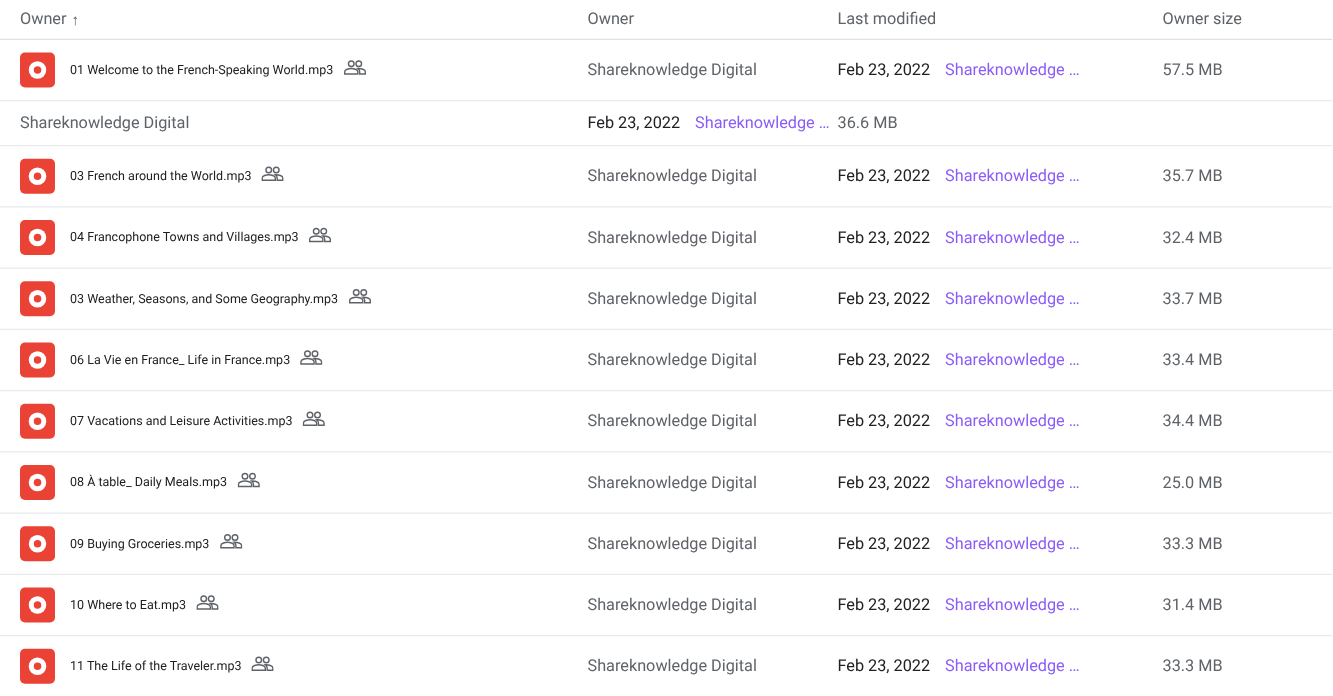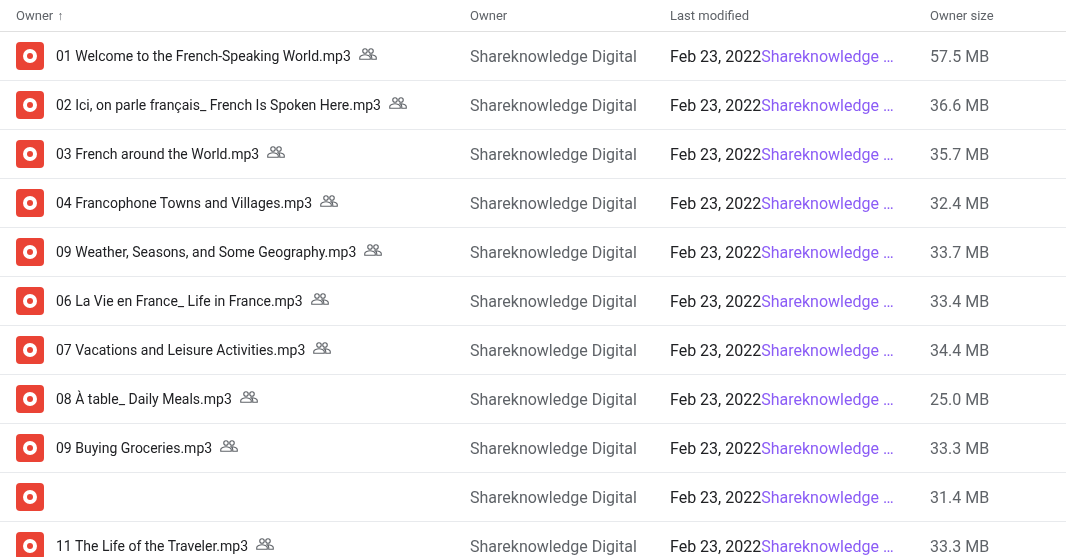--- a/index.html
+++ b/index.html
@@ -81,39 +81,39 @@
       height: 6px;
       border-radius: 50%;
       background: #ea4335;
     }
 
     .file-name-text {
       display: flex;
       align-items: center;
       gap: 8px;
       color: #202124;
-      font-size: 14px;
+      font-size: 10px;
     }
 
     .shared-icon {
       color: #5f6368;
       font-size: 16px;
     }
 
     .owner-cell,
     .modified-cell,
     .size-cell {
       color: #5f6368;
-      font-size: 16px;
+      font-size: 13px;
     }
 
     .modified-cell {
       display: flex;
       align-items: center;
-      gap: 0;
+      gap: 12px;
     }
 
     .modified-date {
       color: #202124;
     }
 
     .modified-owner {
       color: #8b5cf6;
     }
   </style>
@@ -149,35 +149,20 @@
         </div>
       </div>
       <div class="owner-cell">Shareknowledge Digital</div>
       <div class="modified-cell">
         <span class="modified-date">Feb 23, 2022</span>
         <span class="modified-owner">Shareknowledge …</span>
       </div>
       <div class="size-cell">57.5 MB</div>
     </div>
       <div class="file-row">
-      <div class="file-name-cell">
-        <div class="file-icon">
-          <div class="file-icon-inner">
-            <div class="file-icon-dot"></div>
-          </div>
-        </div>
-        <div class="file-name-text">
-          <span>02 Ici, on parle français_ French Is Spoken Here.mp3</span>
-          <span class="shared-icon" title="Shared">
-            <svg width="18" height="18" viewBox="0 0 24 24" fill="none" stroke="#5f6368" stroke-width="1.5">
-              <path d="M16 11c1.66 0 2.99-1.34 2.99-3S17.66 5 16 5c-1.66 0-3 1.34-3 3s1.34 3 3 3zm-8 0c1.66 0 2.99-1.34 2.99-3S9.66 5 8 5C6.34 5 5 6.34 5 8s1.34 3 3 3zm0 2c-2.33 0-7 1.17-7 3.5V19h14v-2.5c0-2.33-4.67-3.5-7-3.5zm8 0c-.29 0-.62.02-.97.05 1.16.84 1.97 1.97 1.97 3.45V19h6v-2.5c0-2.33-4.67-3.5-7-3.5z"></path>
-            </svg>
-          </span>
-        </div>
-      </div>
       <div class="owner-cell">Shareknowledge Digital</div>
       <div class="modified-cell">
         <span class="modified-date">Feb 23, 2022</span>
         <span class="modified-owner">Shareknowledge …</span>
       </div>
       <div class="size-cell">36.6 MB</div>
     </div>
       <div class="file-row">
       <div class="file-name-cell">
         <div class="file-icon">
@@ -225,21 +210,21 @@
       <div class="size-cell">32.4 MB</div>
     </div>
       <div class="file-row">
       <div class="file-name-cell">
         <div class="file-icon">
           <div class="file-icon-inner">
             <div class="file-icon-dot"></div>
           </div>
         </div>
         <div class="file-name-text">
-          <span>09 Weather, Seasons, and Some Geography.mp3</span>
+          <span>03 Weather, Seasons, and Some Geography.mp3</span>
           <span class="shared-icon" title="Shared">
             <svg width="18" height="18" viewBox="0 0 24 24" fill="none" stroke="#5f6368" stroke-width="1.5">
               <path d="M16 11c1.66 0 2.99-1.34 2.99-3S17.66 5 16 5c-1.66 0-3 1.34-3 3s1.34 3 3 3zm-8 0c1.66 0 2.99-1.34 2.99-3S9.66 5 8 5C6.34 5 5 6.34 5 8s1.34 3 3 3zm0 2c-2.33 0-7 1.17-7 3.5V19h14v-2.5c0-2.33-4.67-3.5-7-3.5zm8 0c-.29 0-.62.02-.97.05 1.16.84 1.97 1.97 1.97 3.45V19h6v-2.5c0-2.33-4.67-3.5-7-3.5z"></path>
             </svg>
           </span>
         </div>
       </div>
       <div class="owner-cell">Shareknowledge Digital</div>
       <div class="modified-cell">
         <span class="modified-date">Feb 23, 2022</span>
@@ -339,20 +324,28 @@
       </div>
       <div class="size-cell">33.3 MB</div>
     </div>
       <div class="file-row">
       <div class="file-name-cell">
         <div class="file-icon">
           <div class="file-icon-inner">
             <div class="file-icon-dot"></div>
           </div>
         </div>
+        <div class="file-name-text">
+          <span>10 Where to Eat.mp3</span>
+          <span class="shared-icon" title="Shared">
+            <svg width="18" height="18" viewBox="0 0 24 24" fill="none" stroke="#5f6368" stroke-width="1.5">
+              <path d="M16 11c1.66 0 2.99-1.34 2.99-3S17.66 5 16 5c-1.66 0-3 1.34-3 3s1.34 3 3 3zm-8 0c1.66 0 2.99-1.34 2.99-3S9.66 5 8 5C6.34 5 5 6.34 5 8s1.34 3 3 3zm0 2c-2.33 0-7 1.17-7 3.5V19h14v-2.5c0-2.33-4.67-3.5-7-3.5zm8 0c-.29 0-.62.02-.97.05 1.16.84 1.97 1.97 1.97 3.45V19h6v-2.5c0-2.33-4.67-3.5-7-3.5z"></path>
+            </svg>
+          </span>
+        </div>
       </div>
       <div class="owner-cell">Shareknowledge Digital</div>
       <div class="modified-cell">
         <span class="modified-date">Feb 23, 2022</span>
         <span class="modified-owner">Shareknowledge …</span>
       </div>
       <div class="size-cell">31.4 MB</div>
     </div>
       <div class="file-row">
       <div class="file-name-cell">

